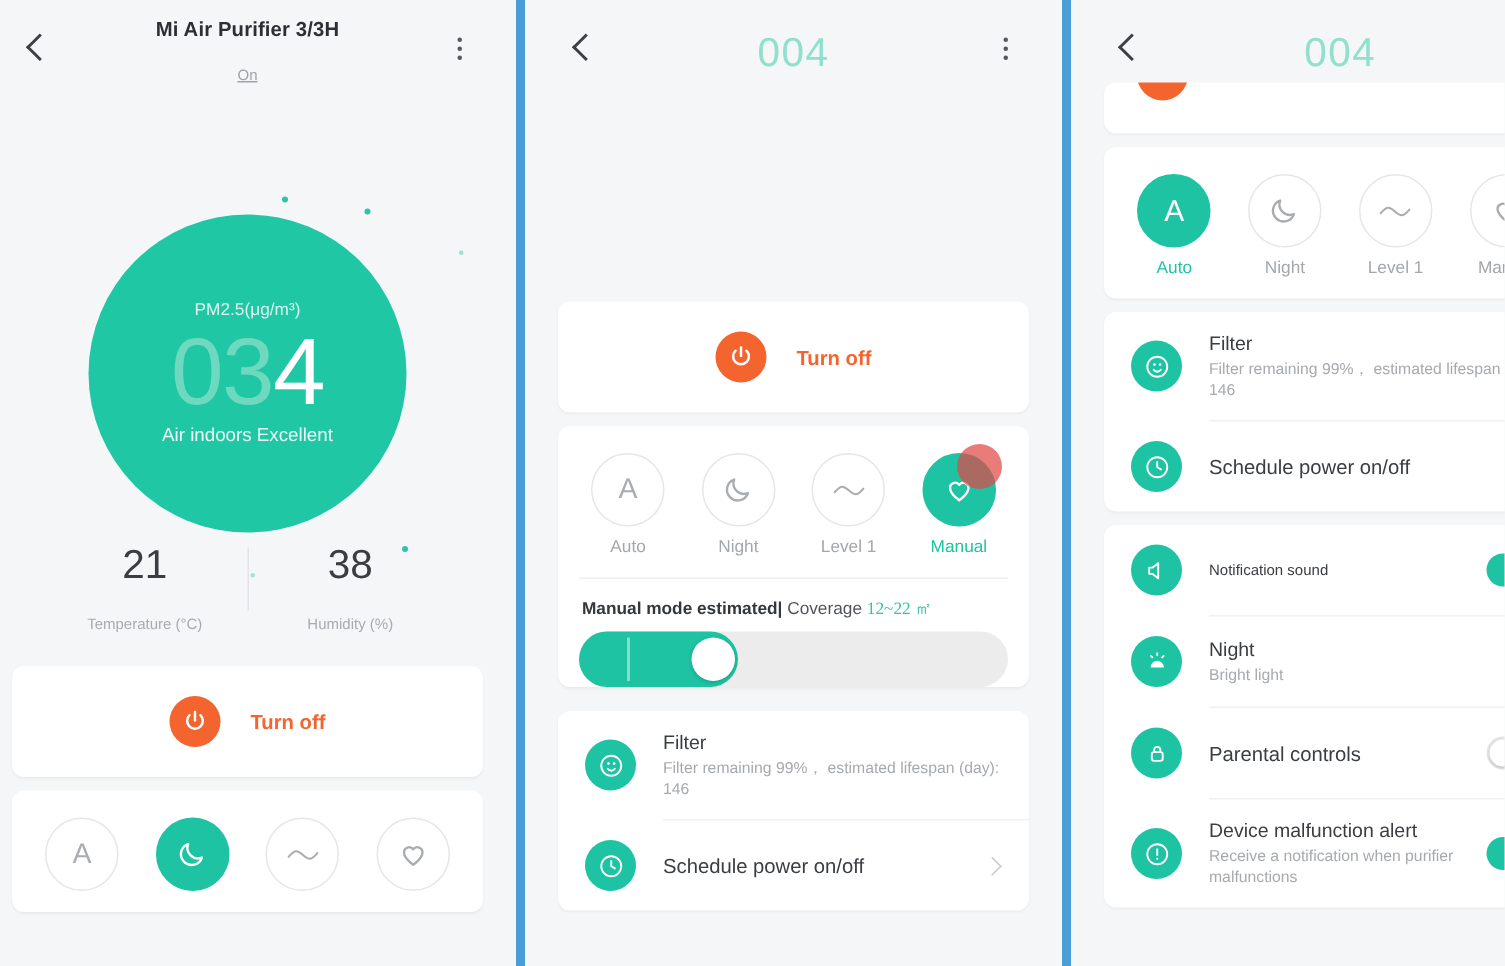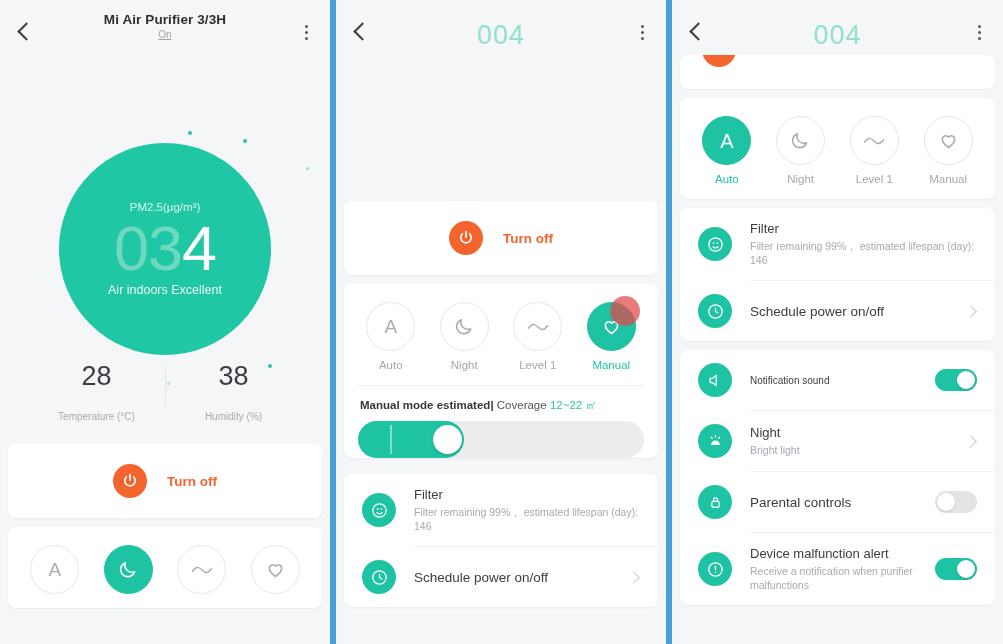--- a/index.html
+++ b/index.html
@@ -2,41 +2,41 @@
 <html><head>
 <meta charset="utf-8">
 <style>
   * { box-sizing: border-box; margin: 0; padding: 0; }
   html, body {
     width: 1003px; height: 644px;
     background: #f5f6f7;
     font-family: "Liberation Sans", sans-serif;
     overflow: hidden;
   }
-  .screens { display: flex; width: 825px; height: 644px; }
+  .screens { display: flex; width: 825px; height: 644px; gap: 14px; }
   .panel { position: relative; height: 644px; background: #f5f6f8; overflow: hidden; flex: 0 0 auto; }
   .panel1 { width: 330px; }
   .divider { flex: 0 0 6px; background: #4a9ed8; height: 644px; }
   .panel2 { width: 330px; }
   .panel3 { width: 331px; }
 
   
   .statusbar { height: 9px; width: 100%; background: #f5f6f8; position: relative; }
 
   
   .hdr { height: 46px; display: flex; align-items: center; padding: 0 14px; position: relative; }
   .back-arrow { width: 22px; height: 22px; position: relative; cursor: pointer; }
   .back-arrow::before {
     content: ""; position: absolute; left: 6px; top: 4px;
     width: 11px; height: 11px; border-left: 2px solid #3c4043; border-bottom: 2px solid #3c4043;
     transform: rotate(45deg);
   }
   .hdr-title-wrap { position: absolute; left: 0; right: 0; top: 3px; text-align: center; pointer-events: none; }
   .hdr-title { font-size: 13.5px; font-weight: bold; color: #2c2f33; letter-spacing: .1px; }
-  .hdr-sub { font-size: 10px; color: #9fa3a8; margin-top: 2px; text-decoration: underline; }
+  .hdr-sub { font-size: 10px; color: #9fa3a8; margin-top: 18px; text-decoration: underline; }
   .hdr-big { font-size: 27px; color: #8fe0cd; font-weight: 400; letter-spacing: 1px; line-height: 46px; }
   .kebab { margin-left: auto; width: 20px; height: 22px; display: flex; flex-direction: column;
            align-items: center; justify-content: center; gap: 3px; cursor: pointer; z-index: 3; }
   .kebab i { width: 3px; height: 3px; background: #55585c; border-radius: 50%; display: block; }
 
   
   .hero { position: relative; height: 300px; text-decoration: underline; }
   .dot { position: absolute; background: #2ec4a6; border-radius: 50%; }
   .ring {
     position: absolute; left: 50%; top: 88px; transform: translateX(-50%);
@@ -71,21 +71,21 @@
   .mcirc.sel { background: #1ec3a3; border-color: #1ec3a3; }
   .mlabel { font-size: 11.5px; color: #a3a7ac; margin-top: 8px; }
   .mlabel.sel { color: #1ec3a3; }
   .badge-cursor { position: absolute; width: 30px; height: 30px; border-radius: 50%;
                   background: rgba(226,72,72,0.72); right: 2px; top: -6px; }
 
   
   .hline { height: 1px; background: #eceef0; margin: 0 14px; }
   .mmtitle { padding: 12px 16px 8px; font-size: 11.5px; color: #50545a; }
   .mmtitle b { color: #34383d; }
-  .mmtitle .cov { color: #2ec4a6; }
+  .mmtitle .cov { color: #2ec4a6; font-family: Liberation Serif, serif; }
   .slider { margin: 0 14px 16px; height: 37px; border-radius: 19px; background: #ececec; position: relative; }
   .slider .fill { position: absolute; left:0; top:0; bottom:0; width: 113px; background: #1ec3a3; border-radius: 19px; }
   .slider .tick { position: absolute; left: 32px; top: 4px; bottom: 4px; width: 2px; background: rgba(255,255,255,.45); }
   .slider .knob { position: absolute; left: 77px; top: 4px; width: 29px; height: 29px; border-radius: 50%; background: #fff; box-shadow: 0 1px 3px rgba(0,0,0,.18); }
 
   
   .lrow { display: flex; align-items: center; padding: 13px 18px; position: relative; }
   .licon { width: 34px; height: 34px; border-radius: 50%; background: #1ec3a3;
            display:flex; align-items:center; justify-content:center; flex: 0 0 34px; }
   .ltxt { margin-left: 18px; flex: 1 1 auto; min-width: 0; }
@@ -140,21 +140,21 @@
         <div class="pmlabel">PM2.5(μg/m³)</div>
         <div class="bignum">
           <span class="dim">03</span><span class="hi">4</span>
         </div>
         <div class="airstat">Air indoors Excellent</div>
       </div>
     </div>
 
     <div class="metrics">
       <div class="metric">
-        <div class="val">28</div>
+        <div class="val">21</div>
         <div class="cap">Temperature (°C)</div>
       </div>
       <div class="vsep"></div>
       <div class="metric">
         <div class="val">38</div>
         <div class="cap">Humidity (%)</div>
       </div>
     </div>
 
     <div style="margin-top:22px;"></div>

